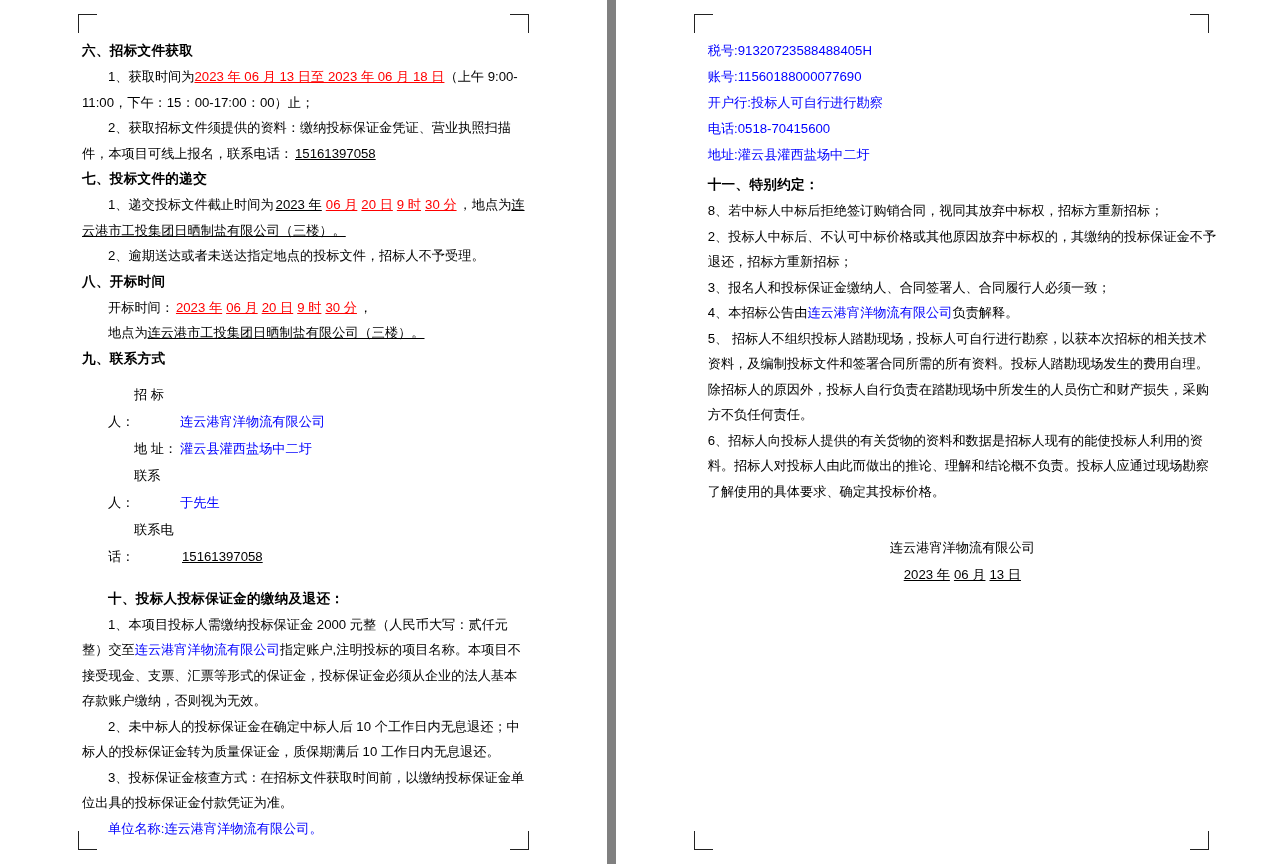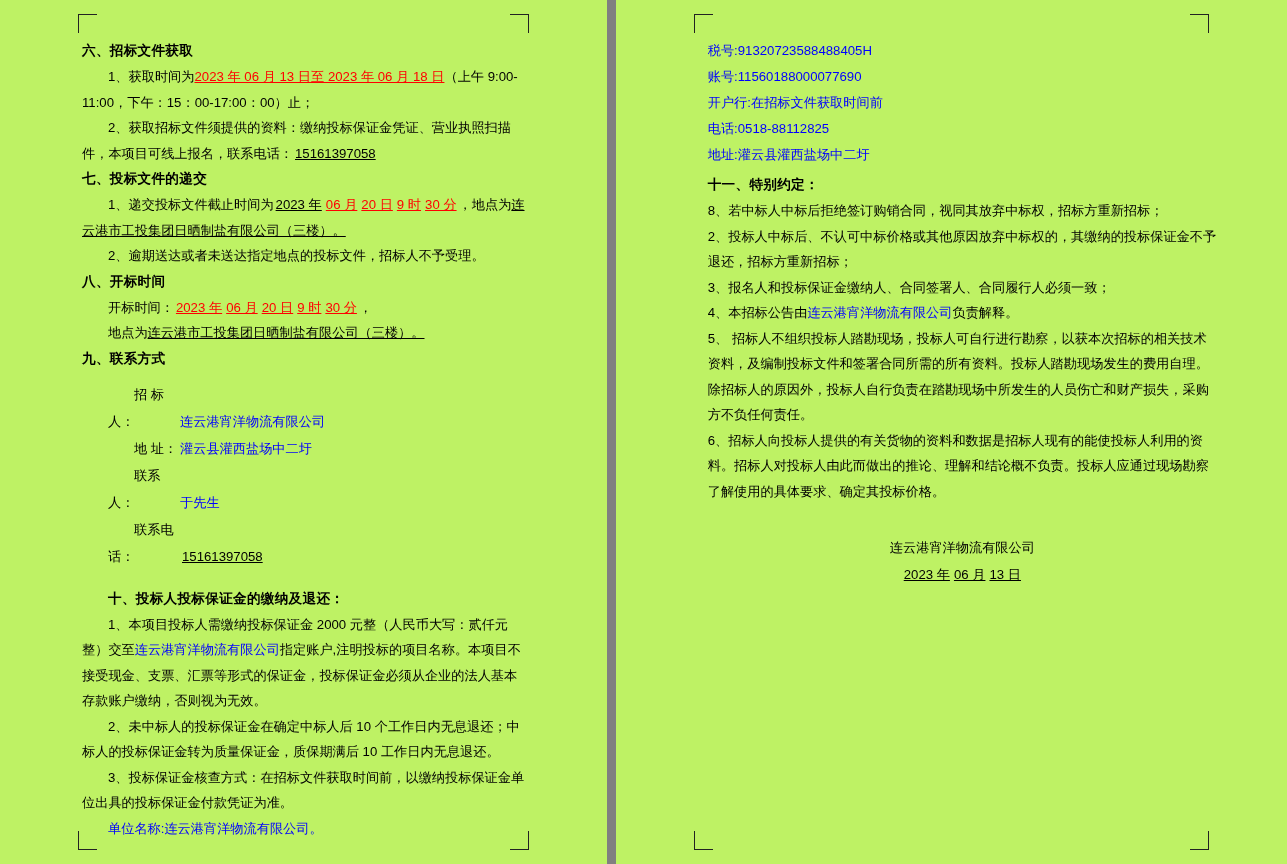--- a/index.html
+++ b/index.html
@@ -5,21 +5,21 @@
   html,body{margin:0;padding:0;}
   body{
     width:1287px;height:864px;
     background:#808080;
     font-family:"Liberation Sans","DejaVu Sans",sans-serif;
     overflow:hidden;
   }
   .workspace{position:relative;width:1287px;height:864px;display:flex;}
   .page{
     position:relative;
-    background:#bef264;
+    background:#ffffff;
     width:639px;height:864px;
     overflow:hidden;
     box-sizing:border-box;
   }
   .page.left{margin-right:9px;}
   .page.right{width:707px;}
 
   
   .mark{position:absolute;width:18px;height:18px;}
   .mark.tl{top:14px;left:78px;border-left:1px solid #222;border-top:1px solid #222;}
@@ -141,24 +141,24 @@
 
     <div class="content">
 
       <p class="blue" style="line-height:26px;">
         <span>税号:</span><span>91320723588488405H</span>
       </p>
       <p class="blue" style="line-height:26px;">
         <span>账号:</span><span>11560188000077690</span>
       </p>
       <p class="blue" style="line-height:26px;">
-        <span>开户行:</span><span>在招标文件获取时间前</span>
+        <span>开户行:</span><span>投标人可自行进行勘察</span>
       </p>
       <p class="blue" style="line-height:26px;">
-        <span>电话:</span><span>0518-88112825</span>
+        <span>电话:</span><span>0518-70415600</span>
       </p>
       <p class="blue" style="line-height:26px;">
         <span>地址:</span><span>灌云县灌西盐场中二圩</span>
       </p>
 
       <h3 class="sec" style="margin-top:4px;">十一、特别约定：</h3>
 
       <p>8、若中标人中标后拒绝签订购销合同，视同其放弃中标权，招标方重新招标；</p>
       <p>2、投标人中标后、不认可中标价格或其他原因放弃中标权的，其缴纳的投标保证金不予退还，招标方重新招标；</p>
       <p>3、报名人和投标保证金缴纳人、合同签署人、合同履行人必须一致；</p>

